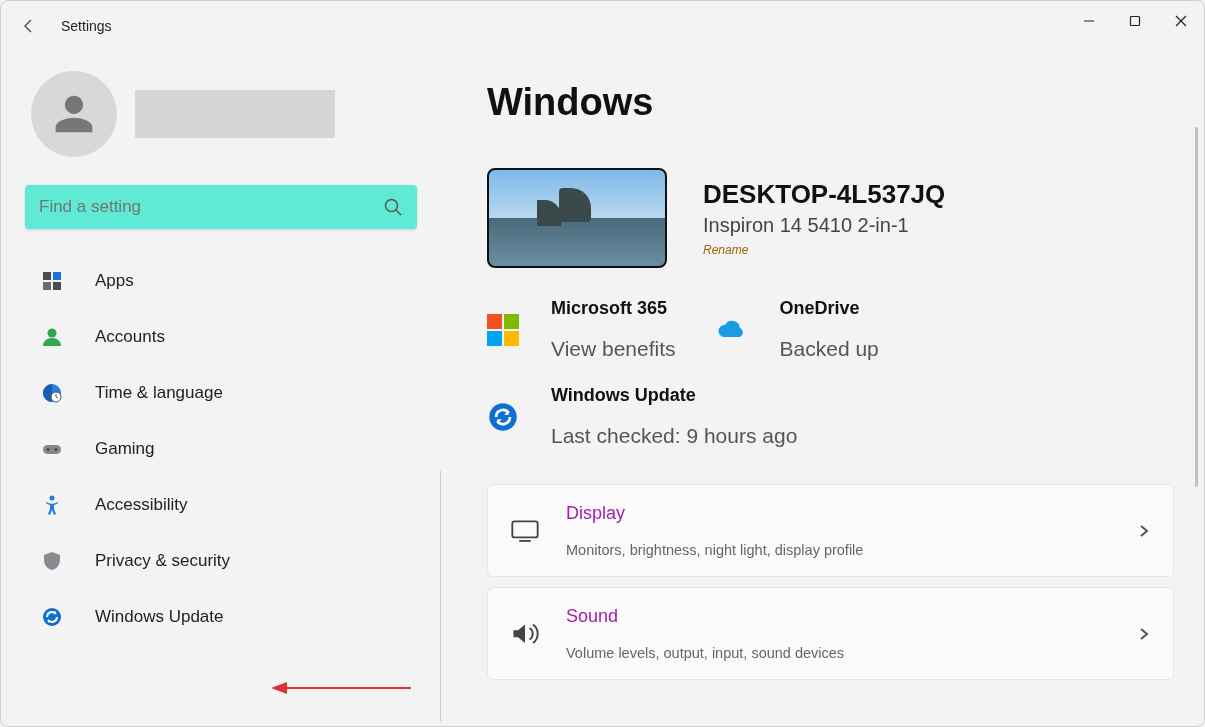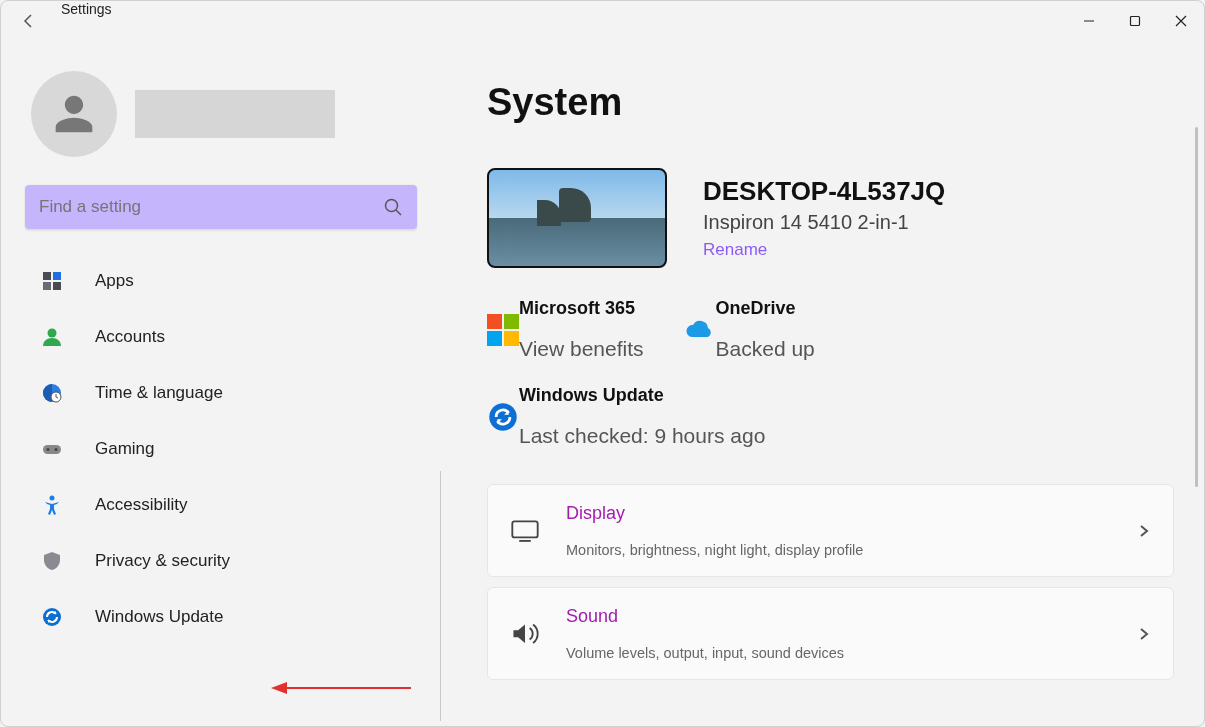--- a/index.html
+++ b/index.html
@@ -1,56 +1,56 @@
 <!DOCTYPE html>
 <html><head>
 <meta charset="utf-8">
 <style>
 * { margin: 0; padding: 0; box-sizing: border-box; font-family: "Segoe UI", -apple-system, sans-serif; }
 body { width: 1205px; height: 727px; background: #f3f3f3; position: relative; border-radius: 8px; overflow: hidden; border: 1px solid #d0d0d0;}
-.titlebar { height: 50px; display: flex; padding: 0 8px; }
+.titlebar { height: 50px; display: flex; align-items: center; padding: 0 8px; }
 .back-btn { width: 40px; height: 40px; display:flex; align-items:center; justify-content:center; background:transparent; border:none; cursor:pointer; }
 .back-btn svg { width:16px; height:16px; stroke:#555; fill:none; }
 .app-title { font-size: 14px; color: #222; margin-left: 12px; }
 .win-controls { position:absolute; top:0; right:0; display:flex; }
 .win-ctrl { width: 46px; height: 40px; display:flex; align-items:center; justify-content:center; background:transparent; border:none; cursor:pointer; }
 .win-ctrl svg { width:12px; height:12px; stroke:#222; fill:none; stroke-width:1.2; }
 
 .layout { display:flex; height: calc(100% - 50px); }
 .sidebar { width: 440px; padding: 20px 20px 0 20px; display:flex; flex-direction:column; position:relative; }
 .sep { position:absolute; right:0; top:420px; bottom:5px; width:1px; background:#c9c9c9; }
 
 .profile { display:flex; align-items:center; gap:18px; margin-bottom:28px; padding-left:10px; }
 .avatar { width:86px; height:86px; border-radius:50%; background:#d8d8d8; display:flex; align-items:center; justify-content:center; }
 .avatar svg { width:44px; height:44px; fill:#777; }
 .username-block { width:200px; height:48px; background:#d6d6d6; }
 
 .search { position:relative; margin-bottom:24px; padding: 0 4px;}
-.search input { width:100%; height:44px; border:none; background:#c4b5fd; padding:0 44px 0 14px; font-size:17px; color:#666; border-radius:4px; box-shadow: 0 2px 2px rgba(0,0,0,.08), 0 0 0 1px rgba(0,0,0,.02); outline:none;}
+.search input { width:100%; height:44px; border:none; background:#5eead4; padding:0 44px 0 14px; font-size:17px; color:#666; border-radius:4px; box-shadow: 0 2px 2px rgba(0,0,0,.08), 0 0 0 1px rgba(0,0,0,.02); outline:none;}
 .search-icon { position:absolute; right:18px; top:12px; width:20px; height:20px; }
 .search-icon svg { width:20px; height:20px; stroke:#555; fill:none; stroke-width:1.5; }
 
 .nav { flex:1; overflow:hidden; }
 .nav-item { display:flex; align-items:center; gap:32px; padding:17px 20px; cursor:pointer; border-radius:4px; }
 .nav-icon { width:22px; height:22px; display:flex; align-items:center; justify-content:center; flex-shrink:0; }
 .nav-label { font-size:17px; color:#222; }
 
 .main { flex:1; padding: 30px 0 0 46px; overflow:hidden; position:relative;}
 .main h1 { font-size:38px; font-weight:600; color:#111; margin-bottom:44px; }
 
 .device-row { display:flex; gap:36px; align-items:center; margin-bottom:30px; }
 .device-thumb { width:180px; height:100px; border:2px solid #111; border-radius:8px; background: linear-gradient(to bottom, #7fb9e8 0%, #b8d8ef 50%, #4a6a7a 50%, #6a8ea3 100%); position:relative; overflow:hidden; }
 .device-thumb::after { content:''; position:absolute; left:70px; top:18px; width:32px; height:34px; background:#3a4a4a; border-radius:4px 20px 4px 4px; box-shadow: -26px 8px 0 -4px #3a4a4a; }
 .device-info { }
 .device-name { font-size:26px; font-weight:600; color:#111; }
 .device-model { font-size:20px; color:#444; margin-top:4px; }
-.rename { font-size:17px; color:#8b5cf6; margin-top:6px; cursor:pointer; }
+.rename { font-size:12px; color:#a16207; margin-top:6px; cursor:pointer;font-style:italic; }
 
 .status-row { display:flex; gap:40px; margin-bottom:24px; flex-wrap:wrap;}
-.status-item { display:flex; gap:0; align-items:center; }
+.status-item { display:flex; gap:32px; align-items:center; }
 .status-icon { width:32px; height:32px; display:flex; align-items:center; justify-content:center; flex-shrink:0;}
 .status-text .st-title { font-size:18px; font-weight:600; color:#111; }
 .status-text .st-sub { font-size:21px; color:#555; margin-top:18px; }
 
 .settings-list { padding-right:30px; }
 .setting-card { background:#fafafa; border:1px solid #e6e6e6; border-radius:6px; padding:18px 22px; display:flex; align-items:center; gap:26px; margin-bottom:10px; cursor:pointer; }
 .card-icon { width:30px; height:30px; display:flex; align-items:center; justify-content:center; }
 .card-body { flex:1; }
 .card-title { font-size:18px; color:#a21caf; font-weight:500; }
 .card-sub { font-size:14.5px; color:#666; margin-top:18px; }
@@ -189,21 +189,21 @@
     </nav>
 
     <svg class="arrow-annot" viewBox="0 0 140 16">
       <line x1="140" y1="8" x2="12" y2="8" stroke="#e03030" stroke-width="2"></line>
       <path d="M0 8 L16 2 L16 14 Z" fill="#e03030"></path>
     </svg>
   </aside>
 
   <main class="main">
     <div class="scroll-ind"></div>
-    <h1>System</h1>
+    <h1>Windows</h1>
 
     <div class="device-row">
       <div class="device-thumb"></div>
       <div class="device-info">
         <div class="device-name">DESKTOP-4L537JQ</div>
         <div class="device-model">Inspiron 14 5410 2-in-1</div>
         <div class="rename">Rename</div>
       </div>
     </div>
 

